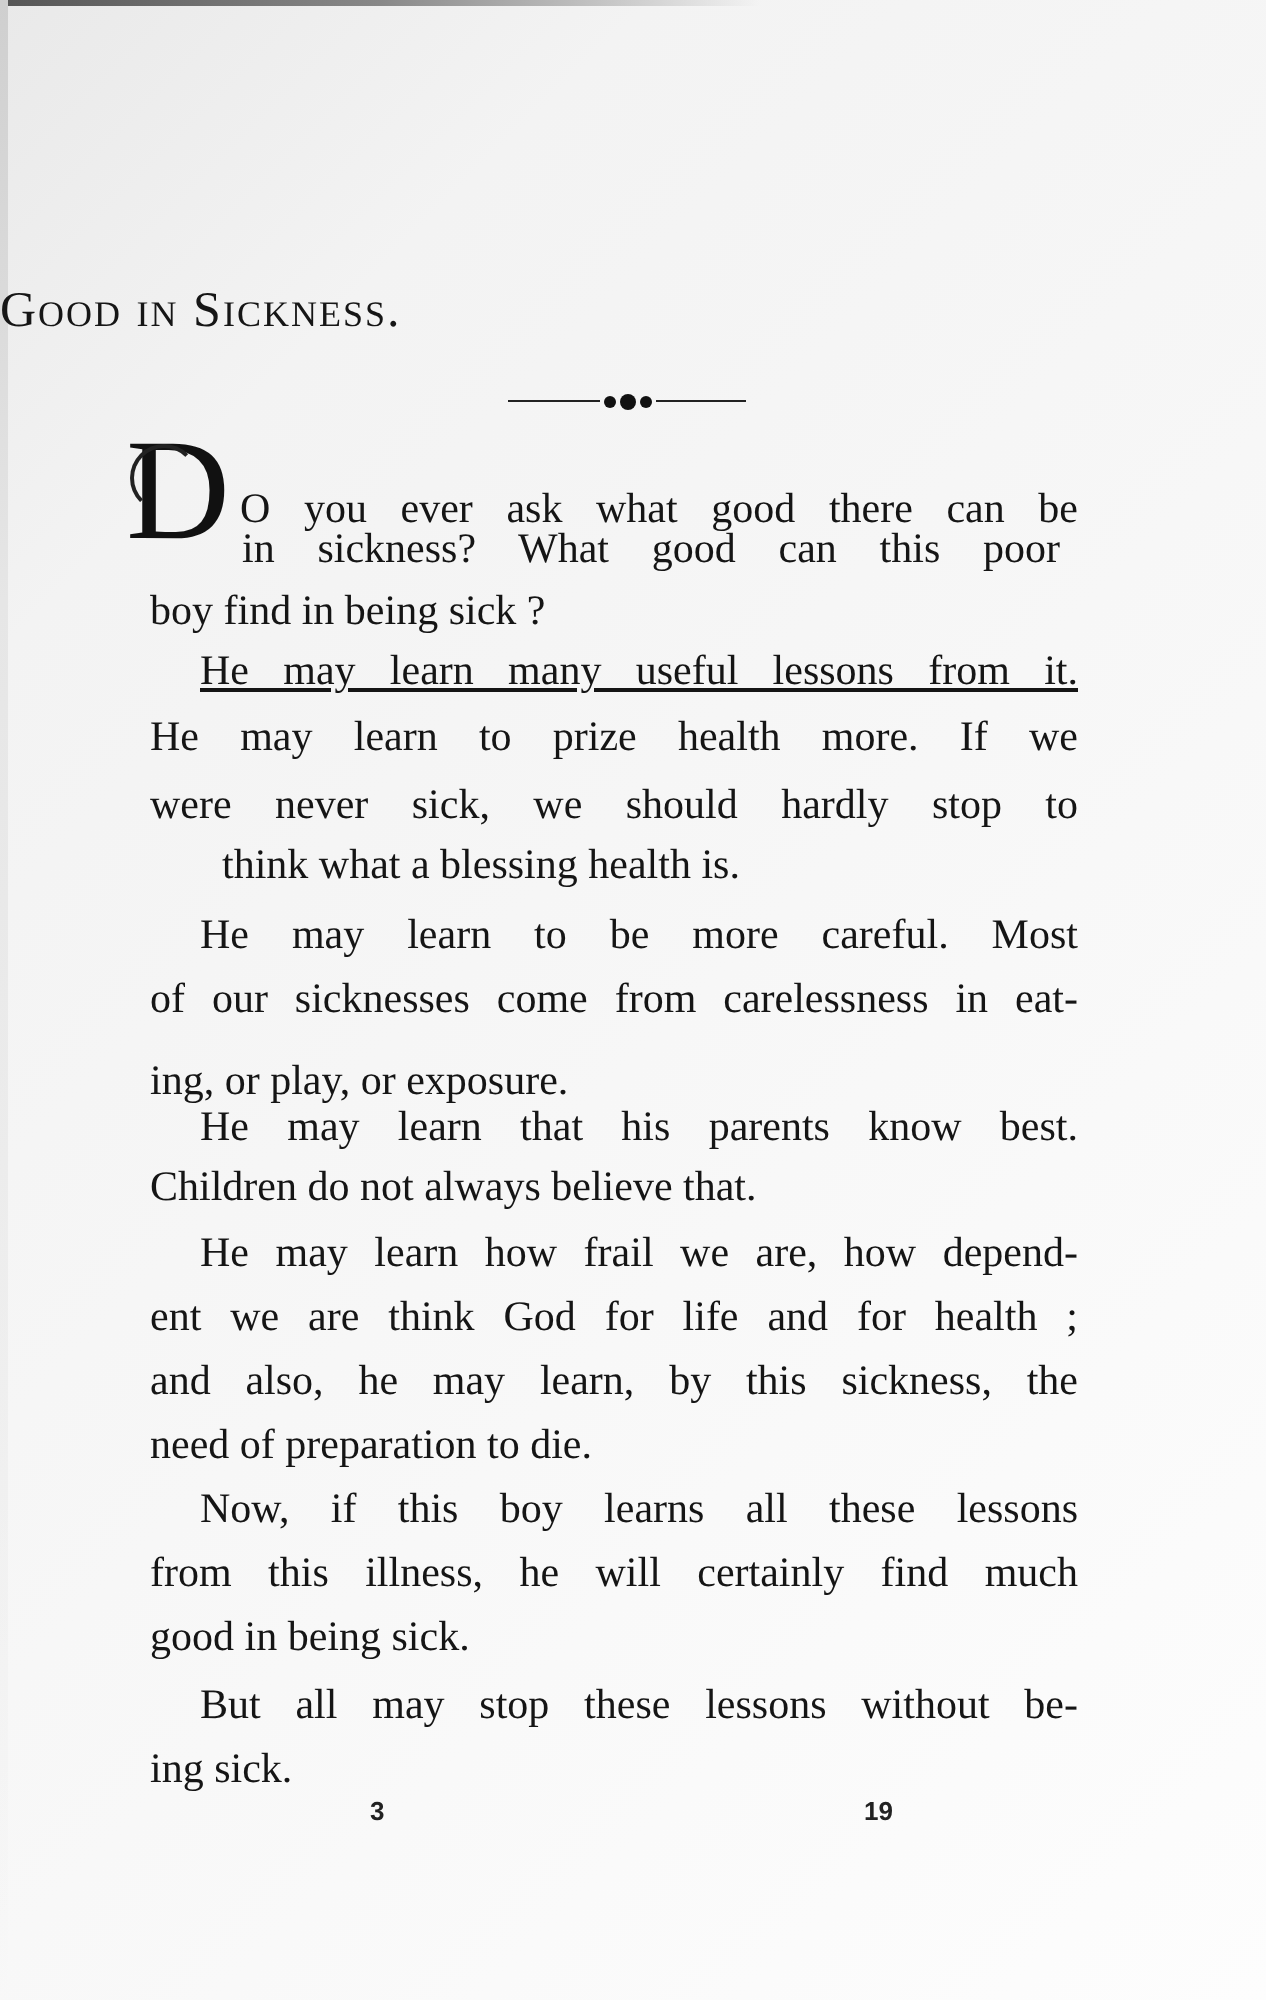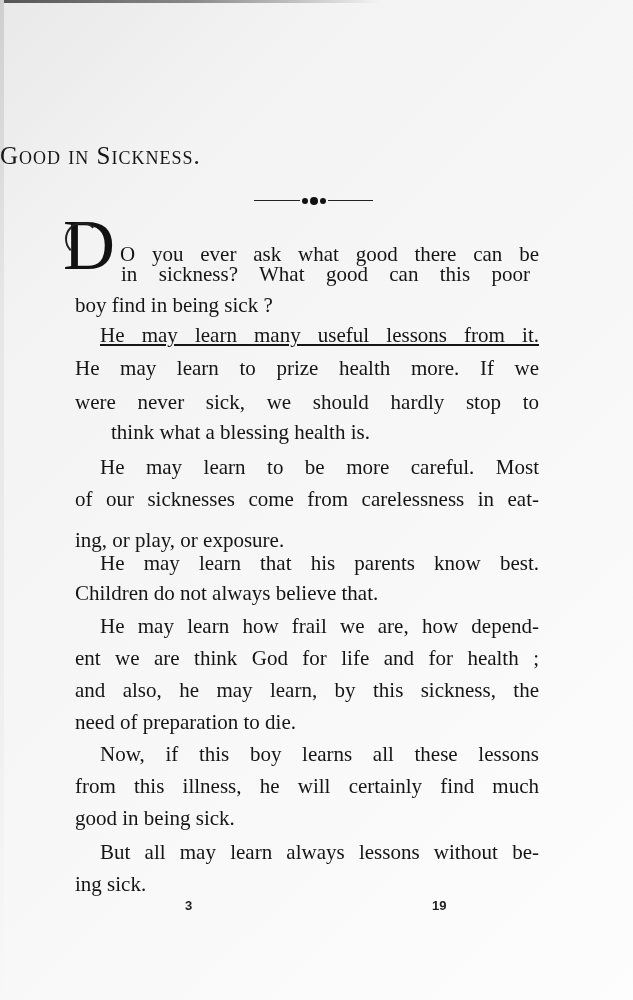--- a/index.html
+++ b/index.html
@@ -103,19 +103,19 @@
       <div class="line last" style="left: 0px; width: 464px; top: 514px; margin-top: 10px;">ing, or play, or exposure.</div>
       <div class="line" style="left: 25px; width: 439px; top: 547px;">He may learn that his parents know best.</div>
       <div class="line last" style="left: 0px; width: 464px; top: 577px;">Children do not always believe that.</div>
       <div class="line" style="left: 25px; width: 439px; top: 610px;">He may learn how frail we are, how depend-</div>
       <div class="line" style="left: 0px; width: 464px; top: 642px;">ent we are think God for life and for health ;</div>
       <div class="line" style="left: 0px; width: 464px; top: 674px;">and also, he may learn, by this sickness, the</div>
       <div class="line last" style="left: 0px; width: 464px; top: 706px;">need of preparation to die.</div>
       <div class="line" style="left: 25px; width: 439px; top: 738px;">Now, if this boy learns all these lessons</div>
       <div class="line" style="left: 0px; width: 464px; top: 770px;">from this illness, he will certainly find much</div>
       <div class="line last" style="left: 0px; width: 464px; top: 802px;">good in being sick.</div>
-      <div class="line" style="left: 25px; width: 439px; top: 836px;">But all may learn always lessons without be-</div>
+      <div class="line" style="left: 25px; width: 439px; top: 836px;">But all may stop these lessons without be-</div>
       <div class="line last" style="left: 0px; width: 464px; top: 868px;">ing sick.</div>
     </div>
 
   <div class="pnum" style="left:185px;">3</div>
   <div class="pnum" style="left:432px;">19</div>
 </div>
 
 </body></html>

